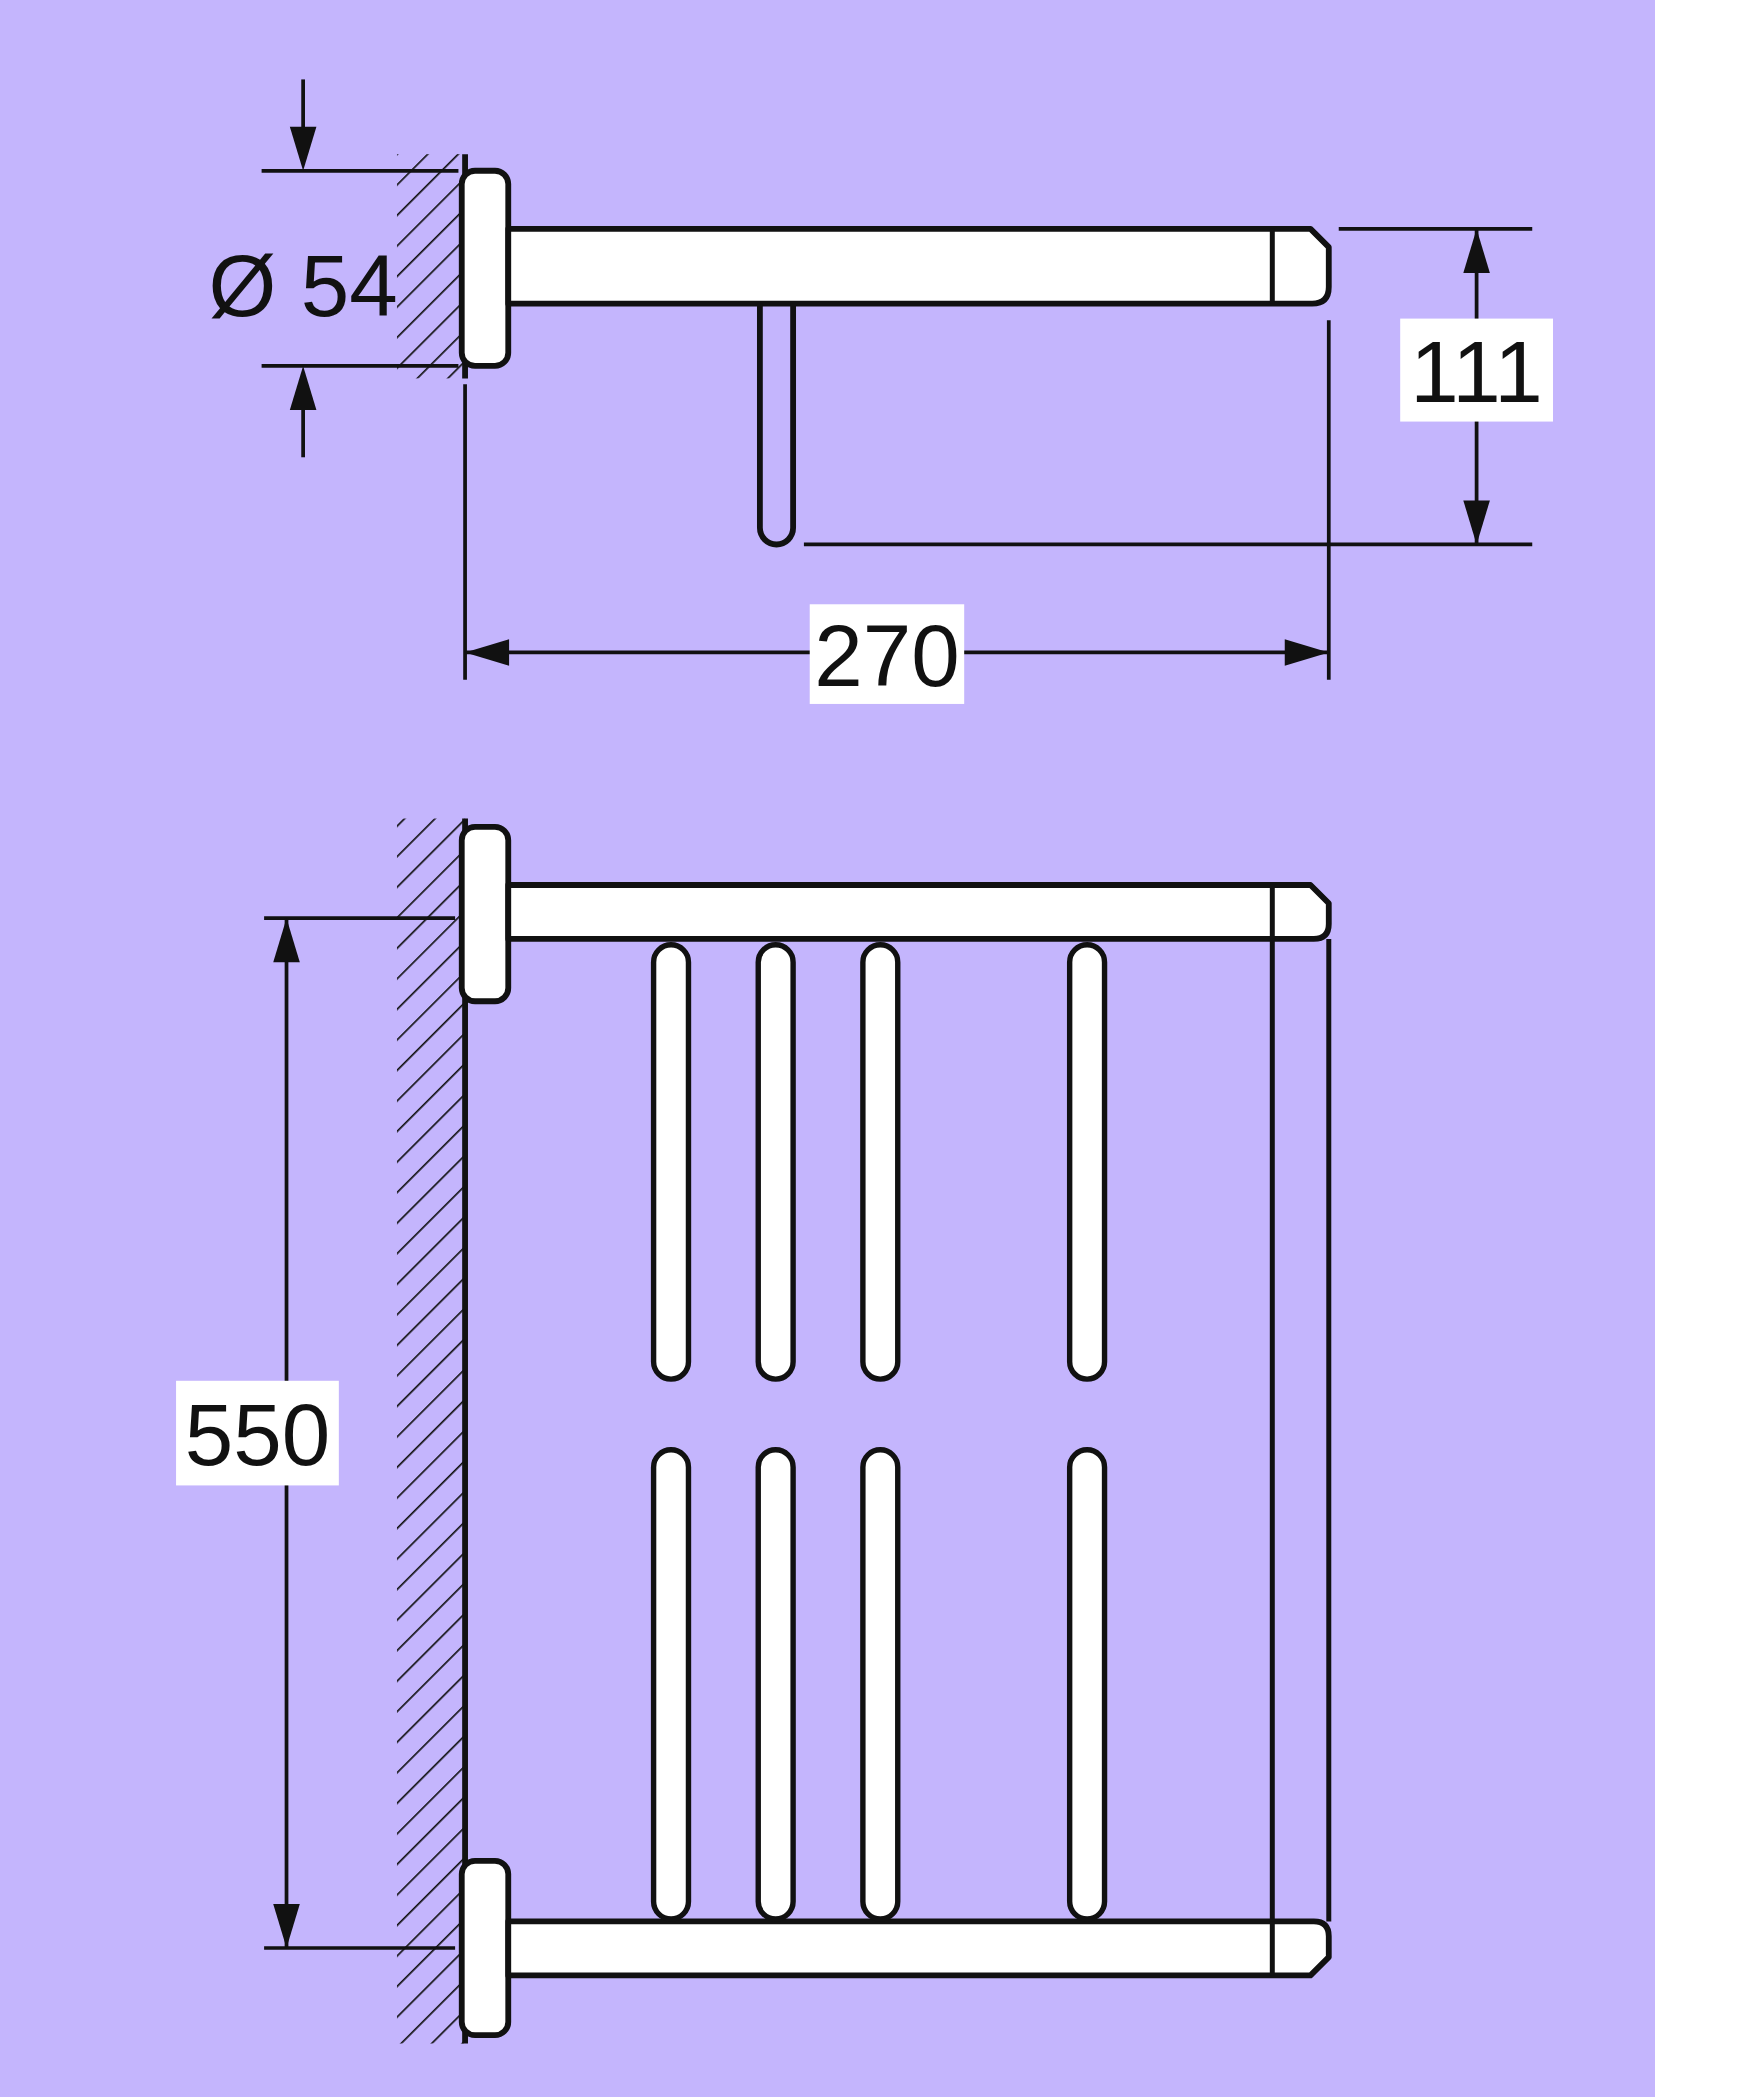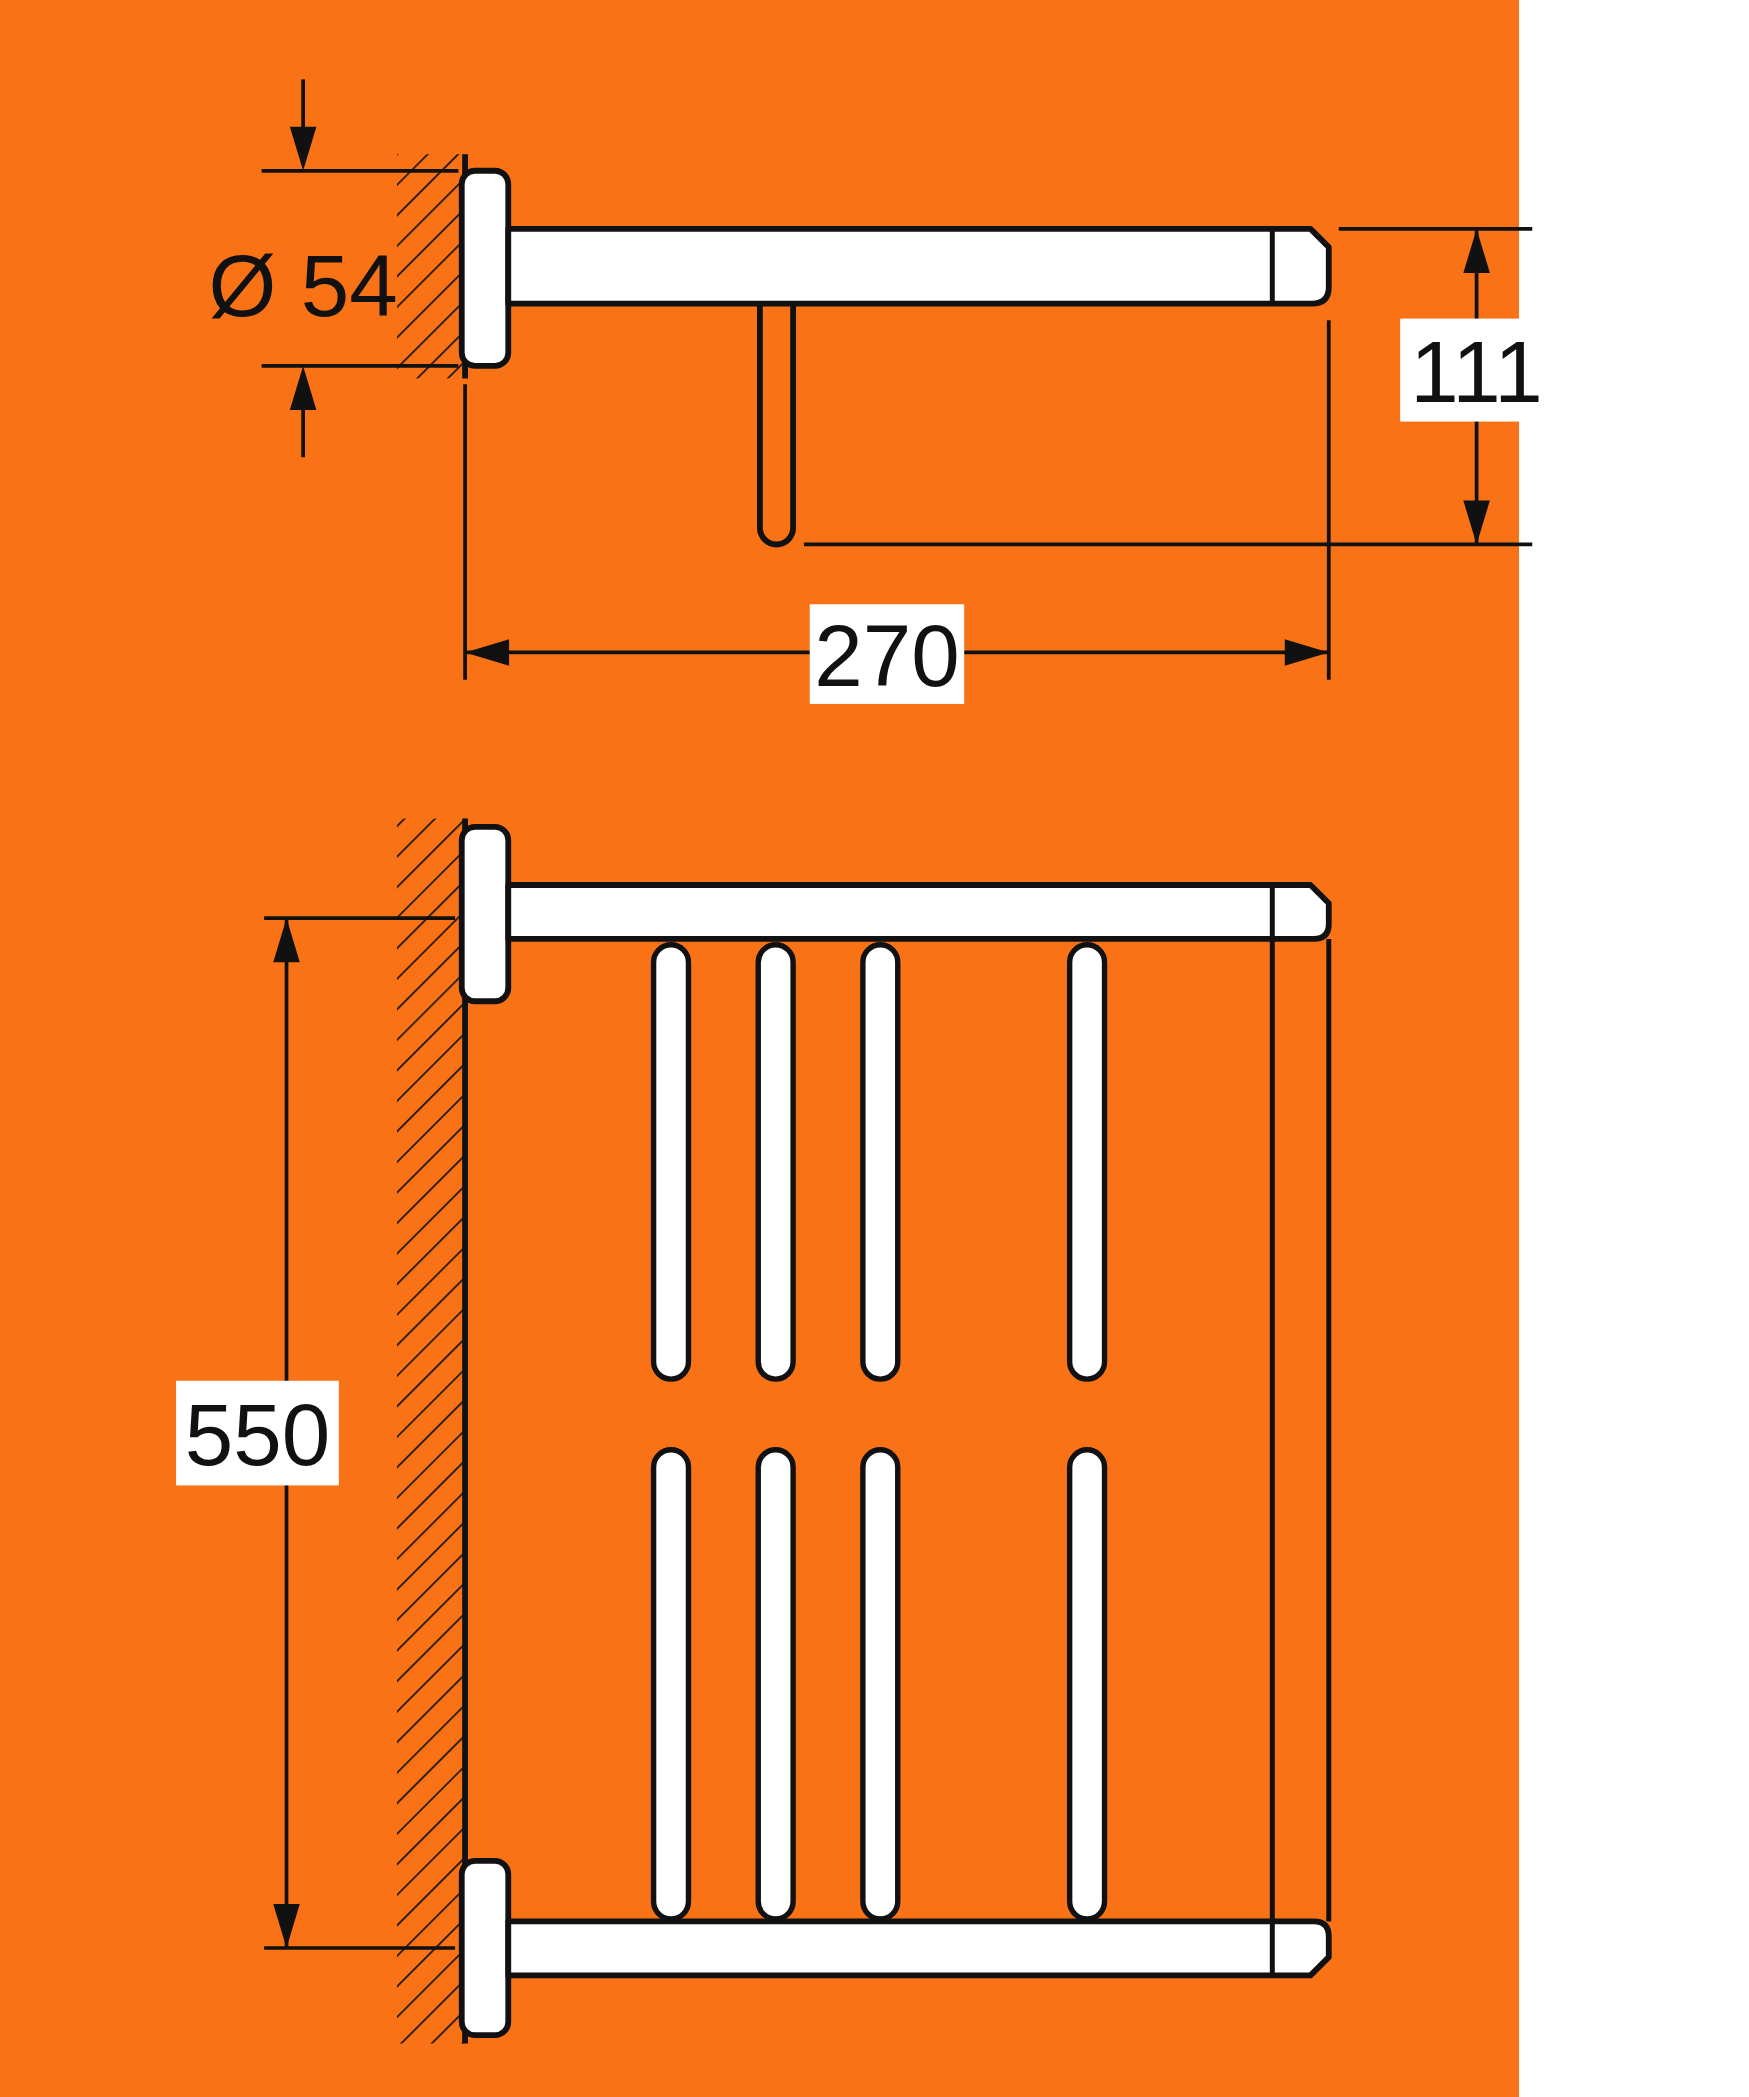--- a/index.html
+++ b/index.html
@@ -6,23 +6,23 @@
     margin: 0;
     padding: 0;
     background: #ffffff;
   }
   body {
     width: 1749px;
     height: 2098px;
     font-family: "Liberation Sans", sans-serif;
   }
   .canvas {
-    width: 1519px;
+    width: 1655px;
     height: 2098px;
-    background: #f97316;
+    background: #c4b5fd;
   }
   svg { display: block; }
 
   .outline {
     fill: #ffffff;
     stroke: #111111;
     stroke-width: 7;
     stroke-linejoin: round;
   }
   .outline-open {

